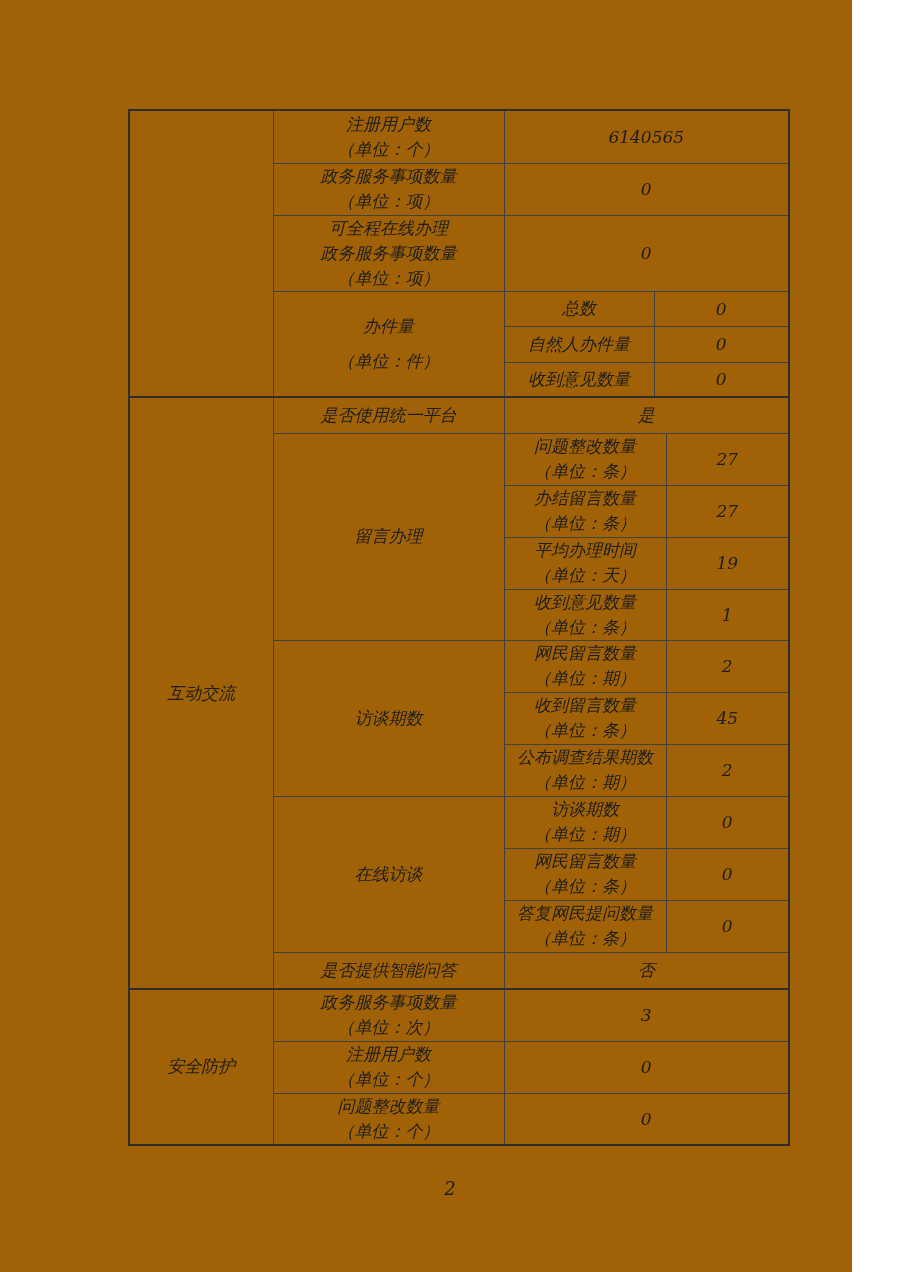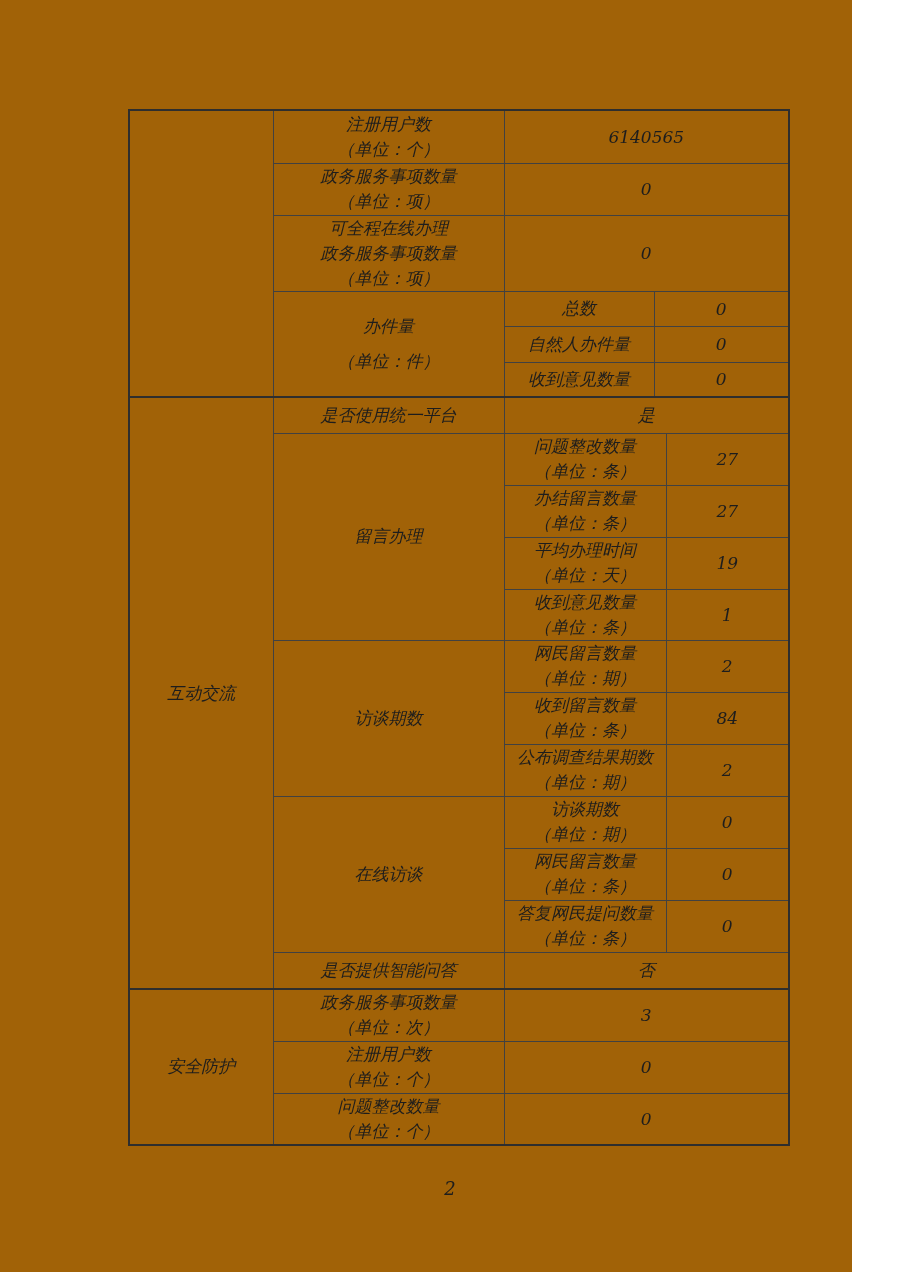--- a/index.html
+++ b/index.html
@@ -98,21 +98,21 @@
         </tr>
         <tr class="h52">
           <td class="grp" rowspan="3">访谈期数</td>
           <td class="sub" colspan="2">网民留言数量
 （单位：期）</td>
           <td class="val">2</td>
         </tr>
         <tr class="h52">
           <td class="sub" colspan="2">收到留言数量
 （单位：条）</td>
-          <td class="val">84</td>
+          <td class="val">45</td>
         </tr>
         <tr class="h52">
           <td class="sub" colspan="2">公布调查结果期数
 （单位：期）</td>
           <td class="val">2</td>
         </tr>
         <tr class="h52">
           <td class="grp" rowspan="3">在线访谈</td>
           <td class="sub" colspan="2">访谈期数
 （单位：期）</td>

